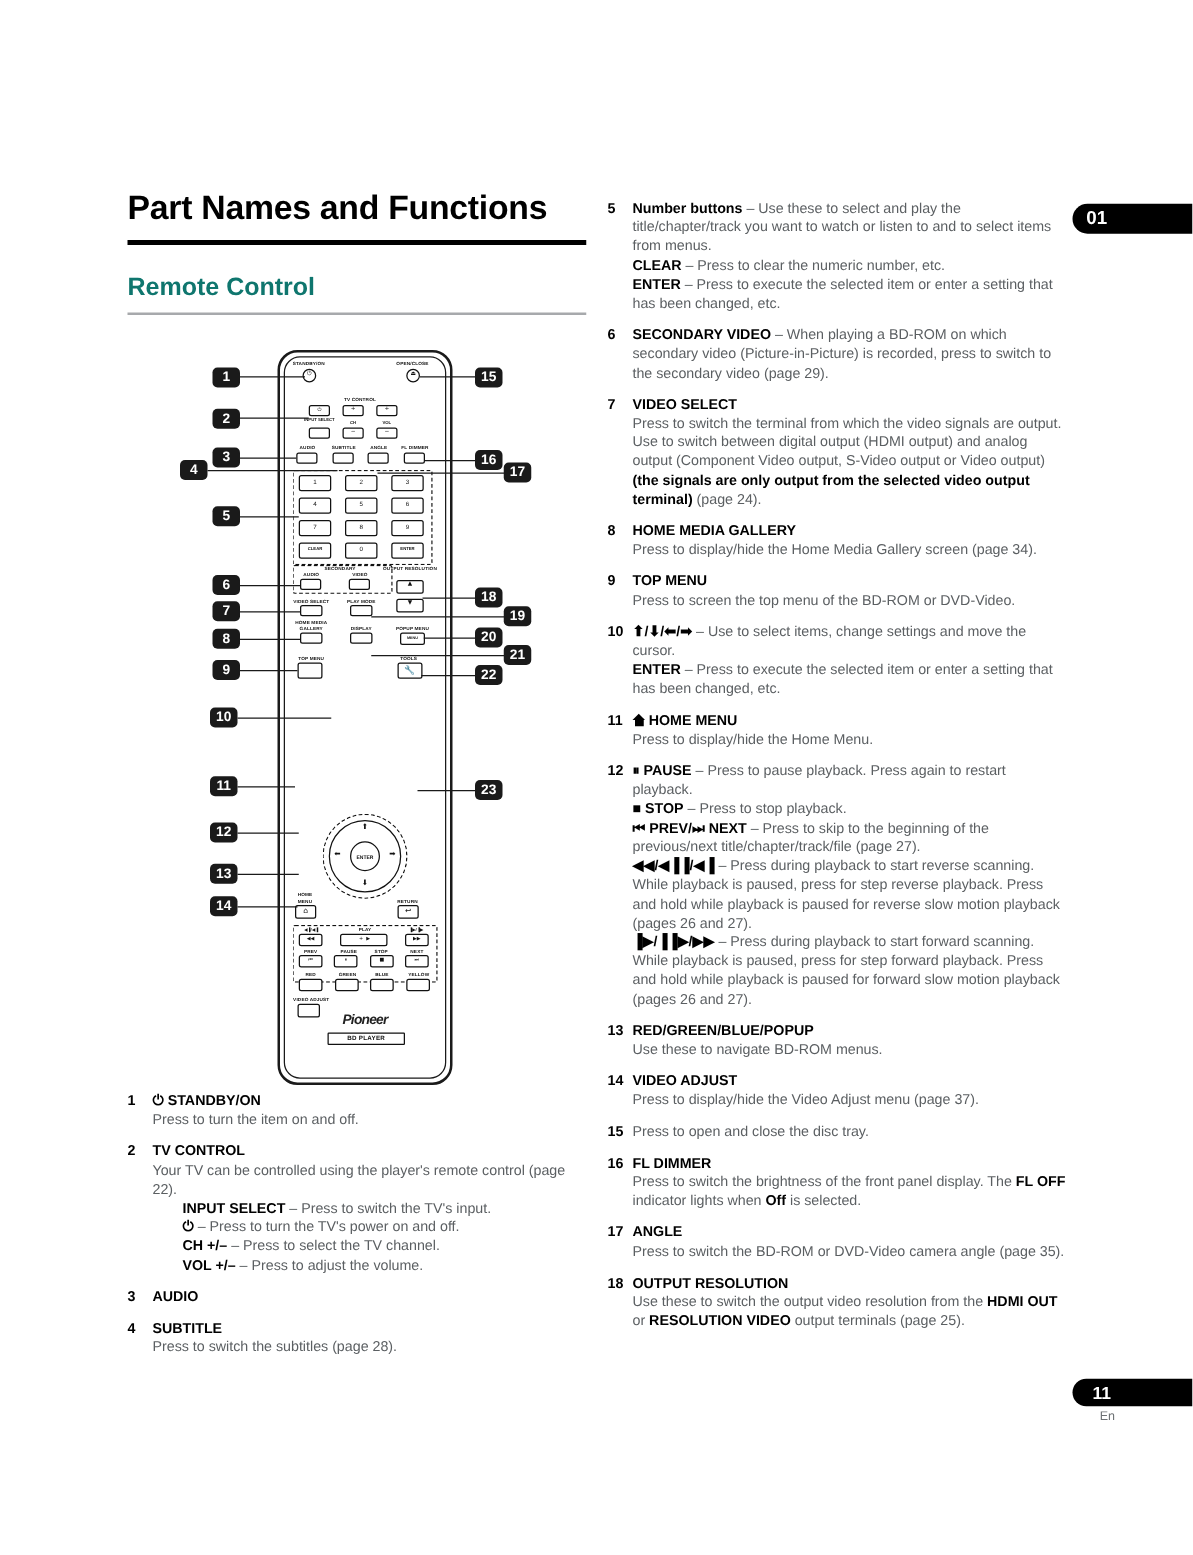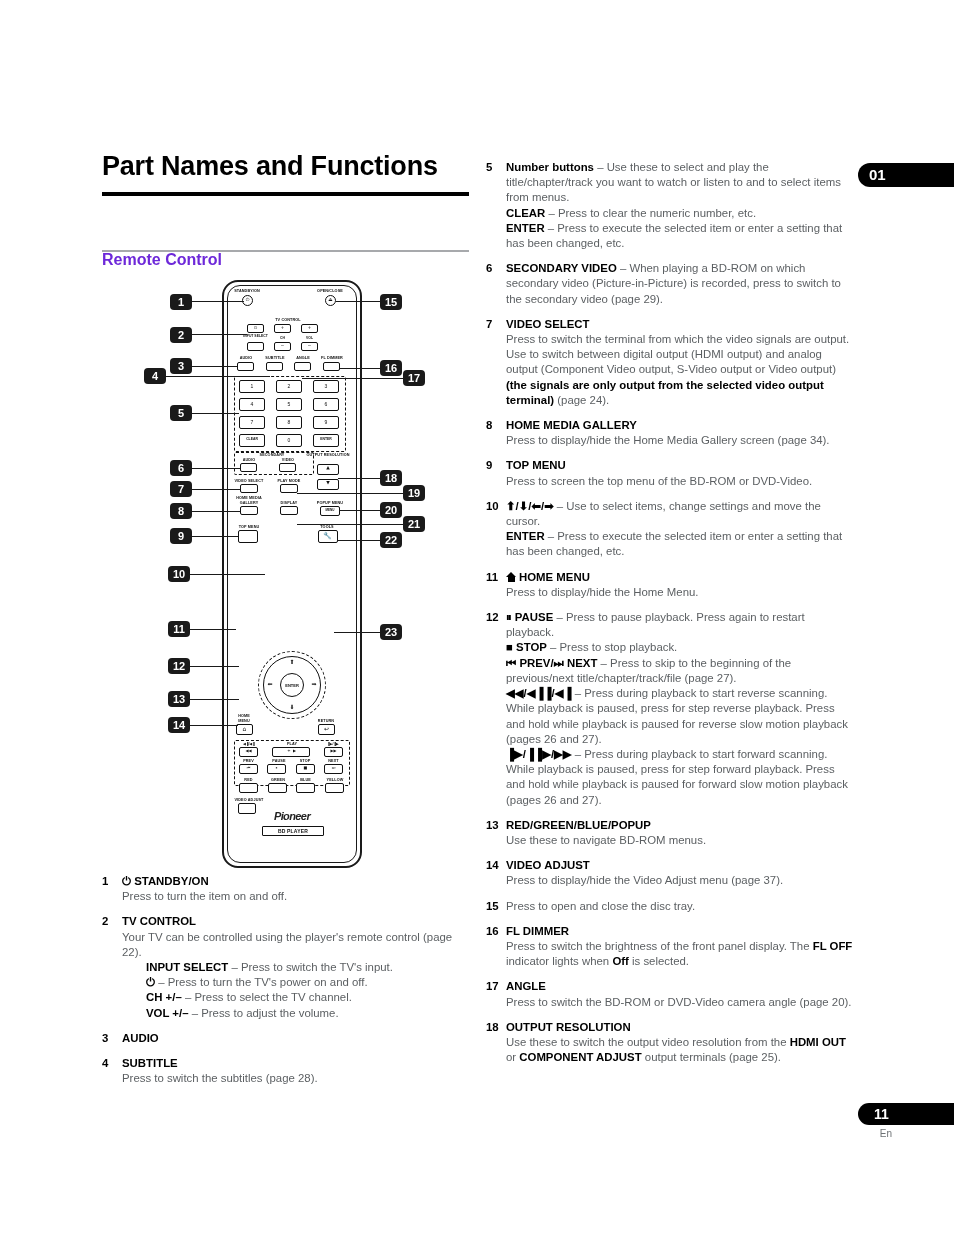--- a/index.html
+++ b/index.html
@@ -38,25 +38,24 @@
     top: 192px;
     width: 367px;
     height: 4px;
     background: #000000;
   }
   #section-title {
     position: absolute;
     left: 102px;
     top: 219px;
     width: 400px;
-    font-size: 16px;
-    font-weight: bold;
-    color: #6d28d9;
+    font-size: 20px;
+    font-weight: bold;
+    color: #0f766e;
     line-height: 1.1;
-    margin-top: 32px;
   }
   #section-rule {
     position: absolute;
     left: 102px;
     top: 250px;
     width: 367px;
     height: 2px;
     background: #a7a9ac;
   }
 
@@ -688,25 +687,25 @@
         <div class="num">16</div>
         <div class="body">
           <div class="head">FL DIMMER</div>
           <div class="para">Press to switch the brightness of the front panel display. The <b class="blk">FL OFF</b> indicator lights when <b class="blk">Off</b> is selected.</div>
         </div>
       </div>
       <div class="entry">
         <div class="num">17</div>
         <div class="body">
           <div class="head">ANGLE</div>
-          <div class="para">Press to switch the BD-ROM or DVD-Video camera angle (page 20).</div>
+          <div class="para">Press to switch the BD-ROM or DVD-Video camera angle (page 35).</div>
         </div>
       </div>
       <div class="entry">
         <div class="num">18</div>
         <div class="body">
           <div class="head">OUTPUT RESOLUTION</div>
-          <div class="para">Use these to switch the output video resolution from the <b class="blk">HDMI OUT</b> or <b class="blk">COMPONENT ADJUST</b> output terminals (page 25).</div>
+          <div class="para">Use these to switch the output video resolution from the <b class="blk">HDMI OUT</b> or <b class="blk">RESOLUTION VIDEO</b> output terminals (page 25).</div>
         </div>
       </div>
     </div>
 
 </div>
 
 </body></html>

